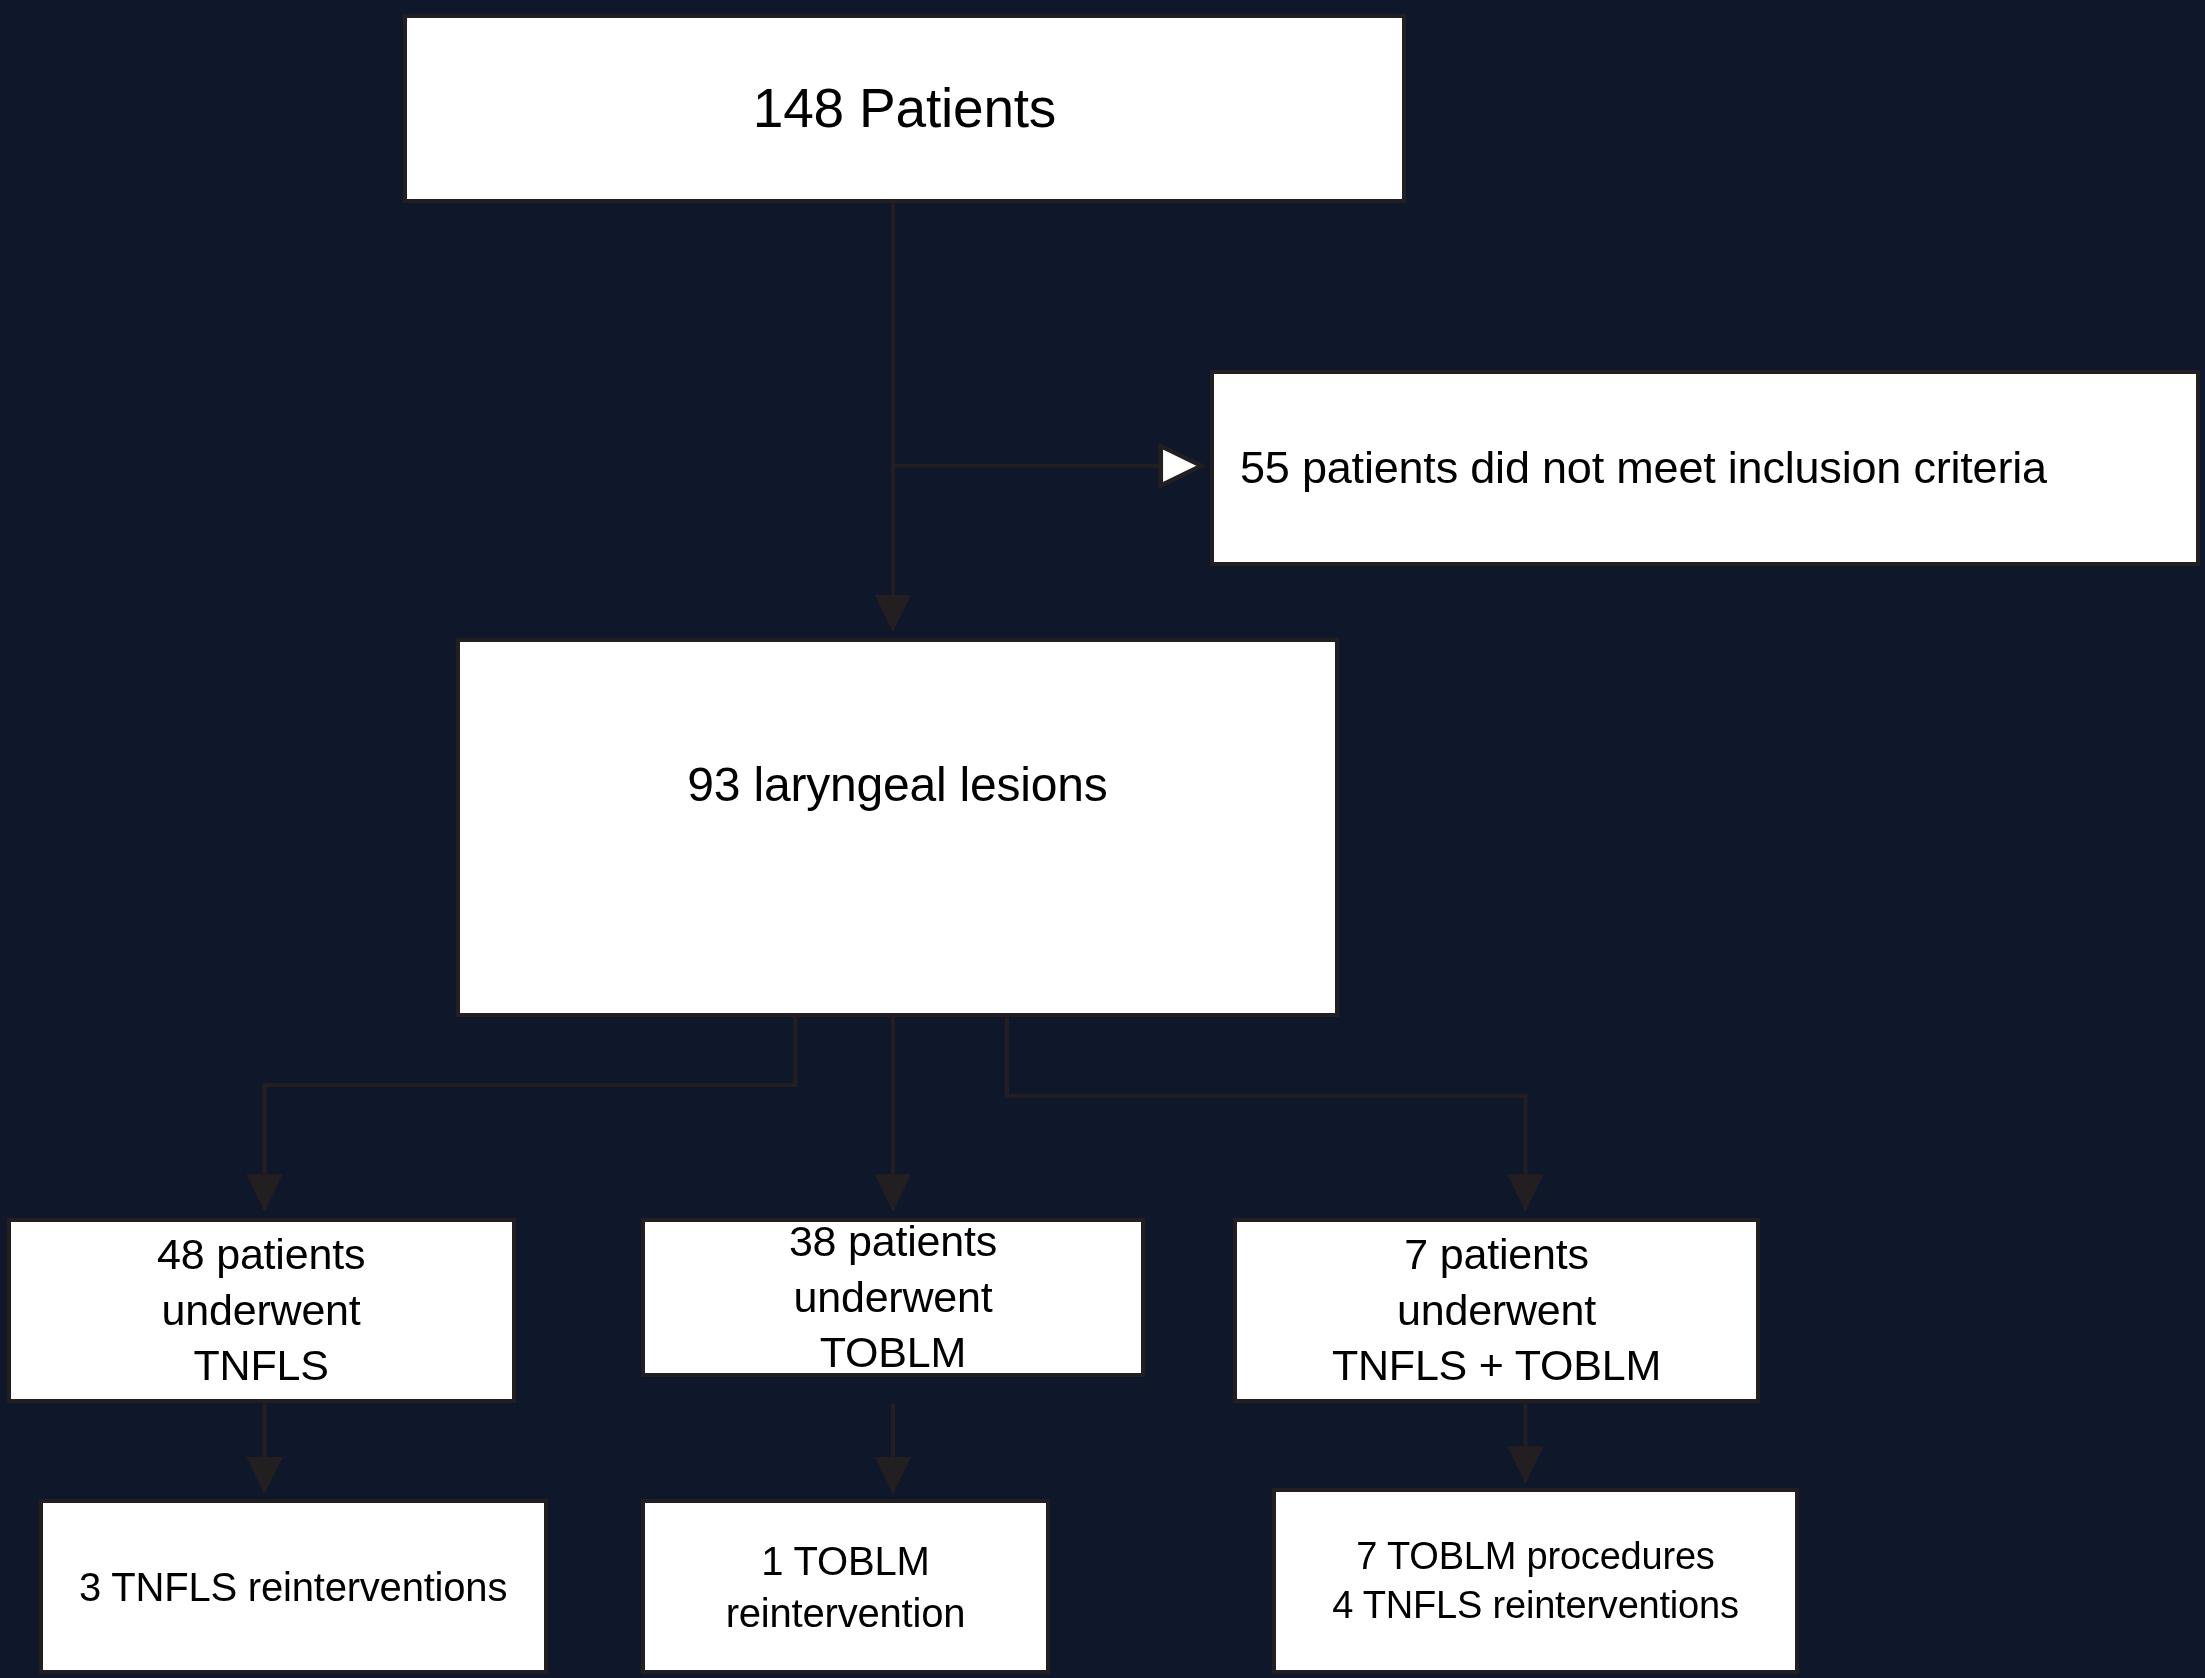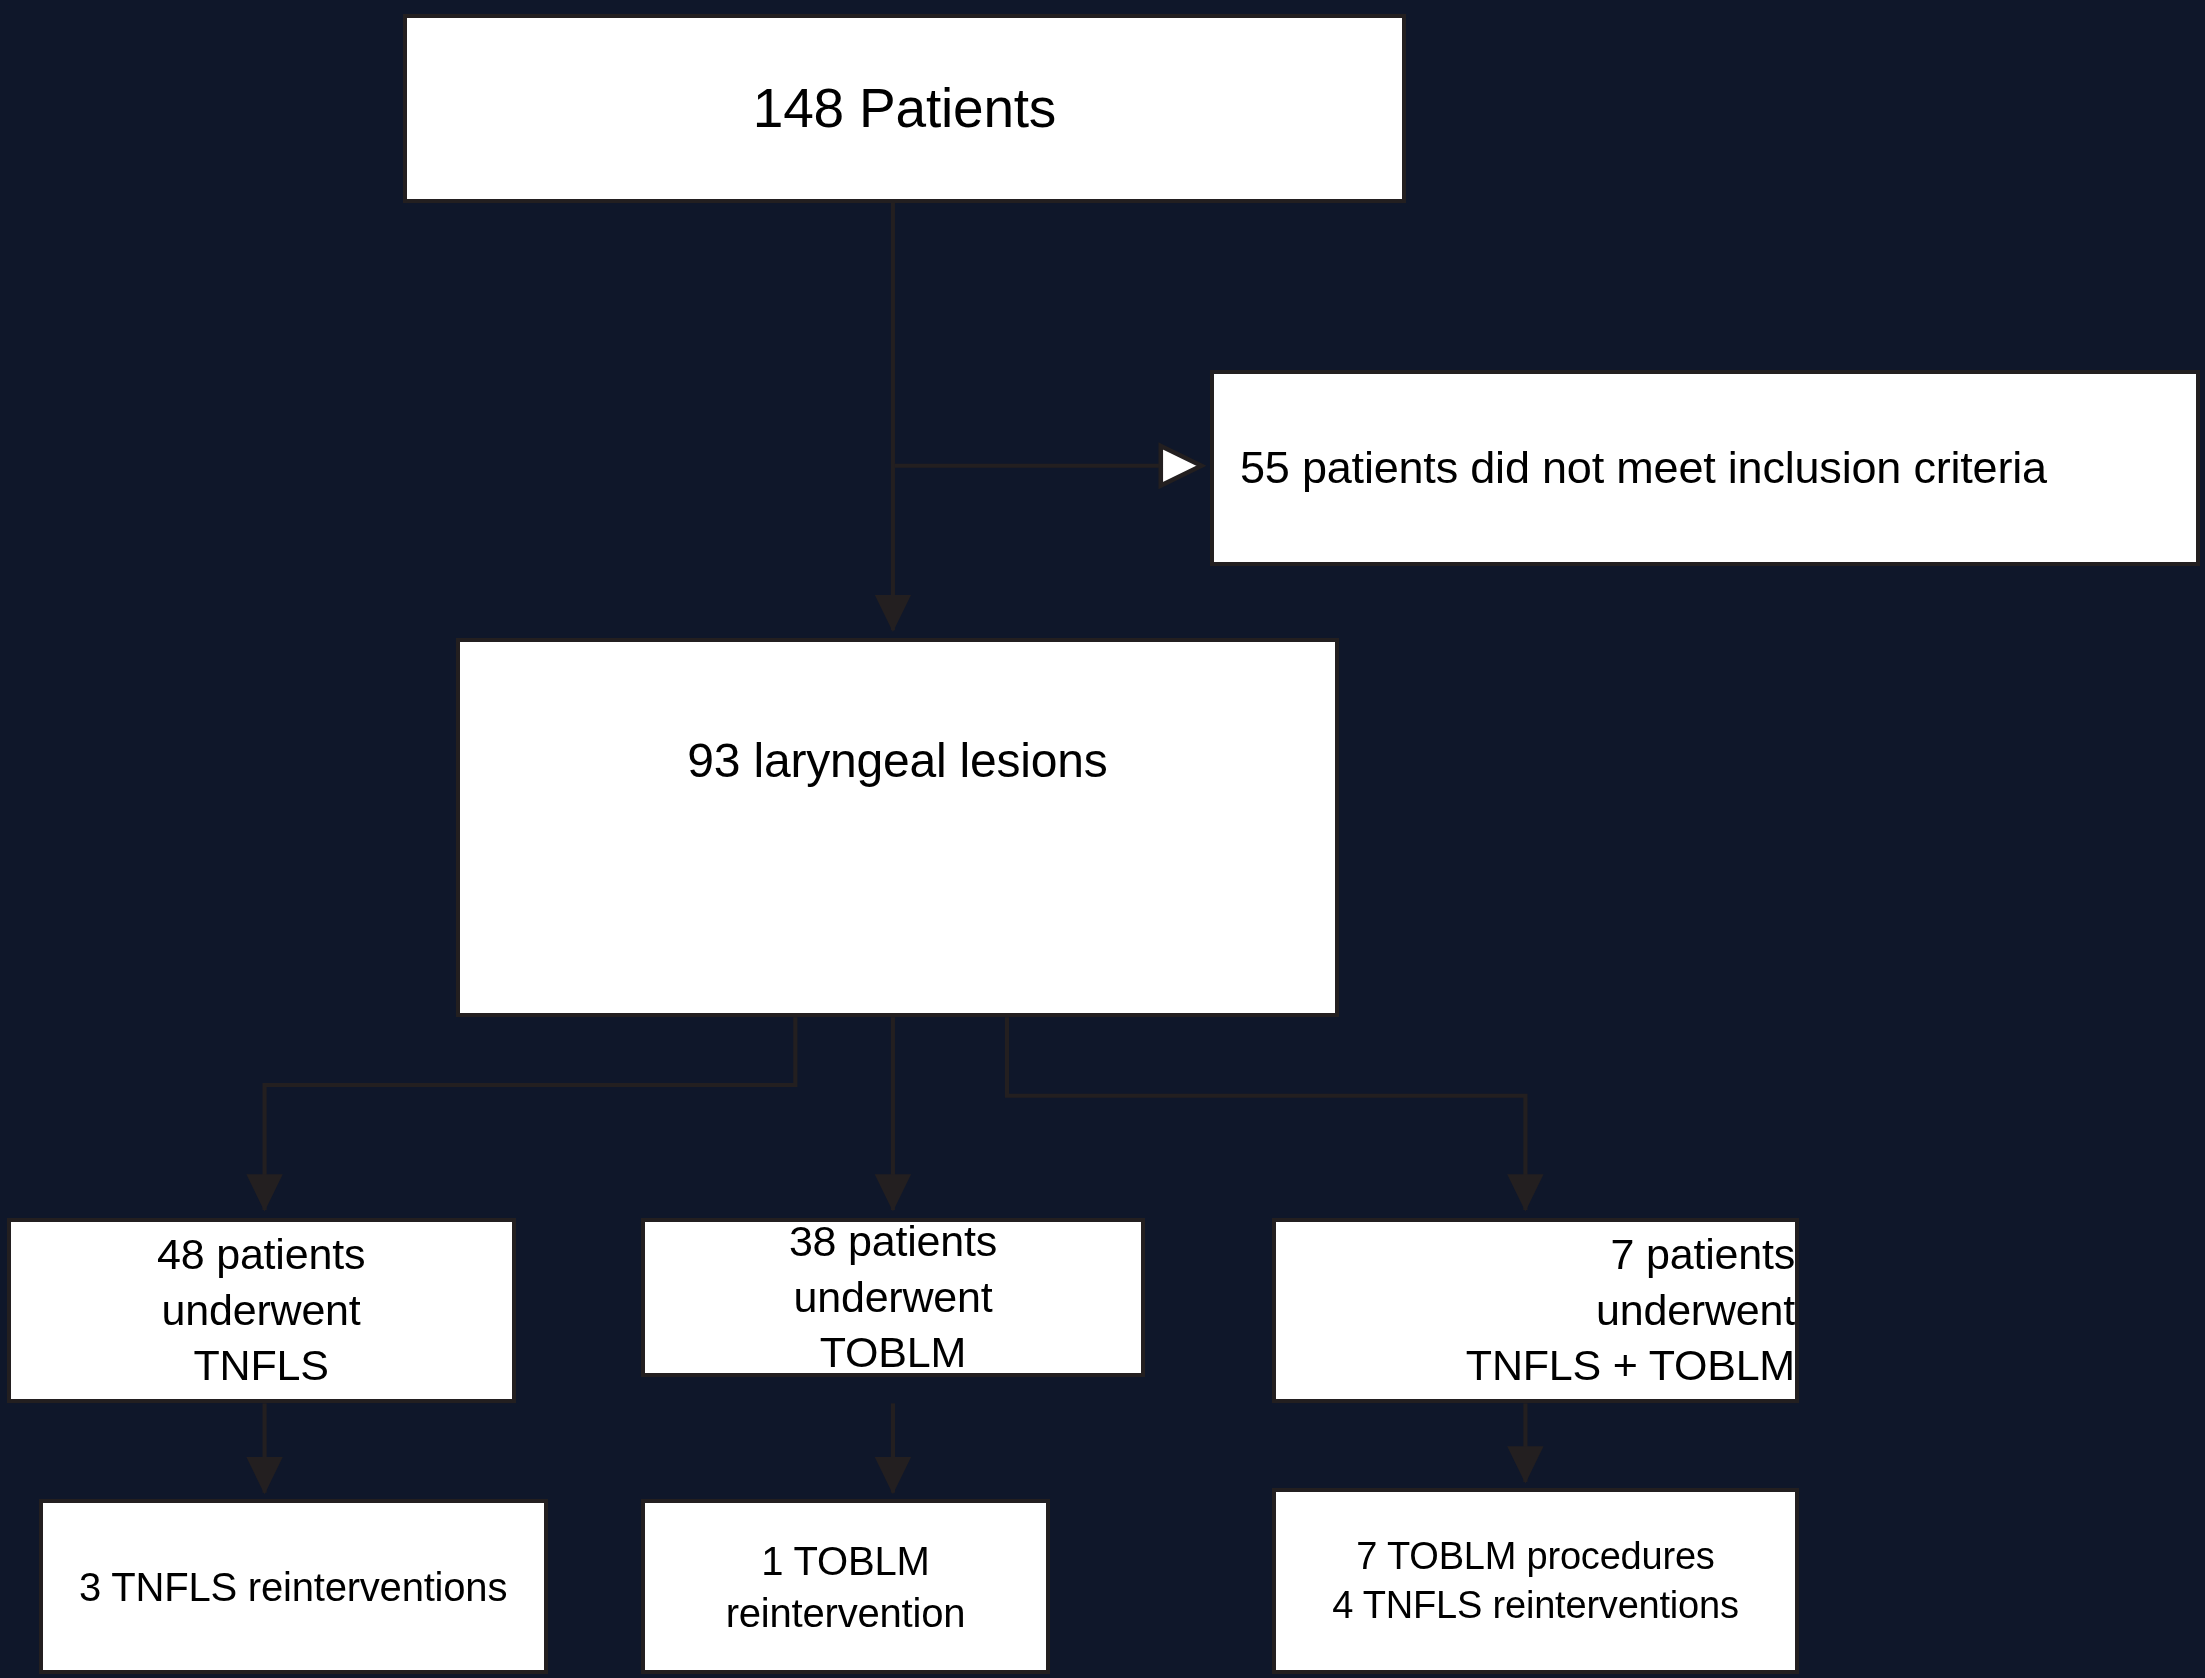--- a/index.html
+++ b/index.html
@@ -44,25 +44,25 @@
 
   
   #node-root{ left:403px;  top:14px;   width:1003px; height:189px; }
   #node-root .label{ font-size:55px; }
 
   #node-excluded{ left:1210px; top:370px; width:990px; height:196px; }
   #node-excluded .label{ font-size:45px; text-align:left; padding-left:26px; }
 
   #node-lesions{ left:456px; top:638px; width:883px; height:379px;
                  align-items:flex-start; }
-  #node-lesions .label{ font-size:48px; margin-top:88px; }
+  #node-lesions .label{ font-size:48px; margin-top:112px; }
 
   #node-tnfls{  left:6.6px;    top:1218px; width:509px; height:185px; }
   #node-toblm{  left:641px;  top:1218px; width:504px; height:159px;justify-content:center; }
-  #node-both{   left:1272px; top:1218px; width:527px; height:185px;text-align:right; }
+  #node-both{   left:1233px; top:1218px; width:527px; height:185px; }
   .arm .label{ font-size:43px; }
 
   #node-tnfls-re{ left:6.6px;    top:1499px; width:509px; height:175px;margin-left:32px; }
   #node-toblm-re{ left:641px;  top:1499px; width:409px; height:175px; }
   #node-both-re{  left:1272px; top:1488px; width:527px; height:186px; }
   .leaf .label{ font-size:40px; }
   #node-both-re .label{ font-size:38px; }
 </style>
 </head>
 <body>

